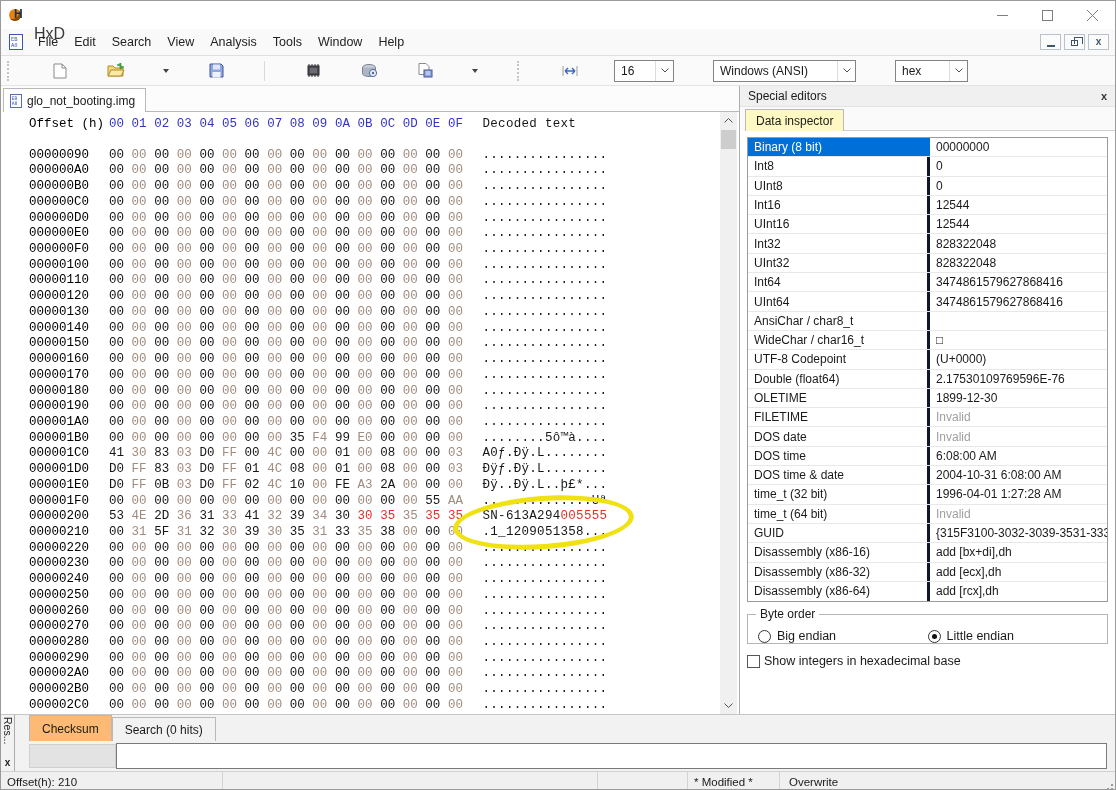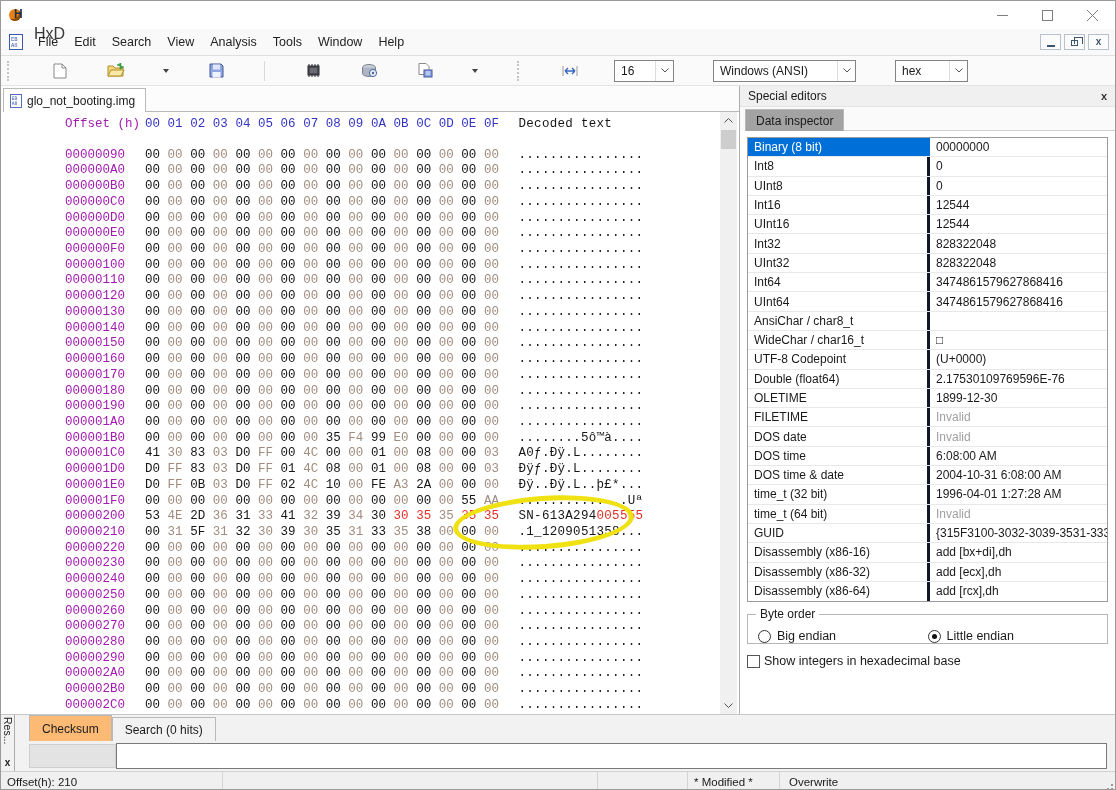--- a/index.html
+++ b/index.html
@@ -44,40 +44,40 @@
   .editor-area { width:741px; border-right:1px solid #aeaeae; display:flex; flex-direction:column; background:#fff; }
   .tabstrip { height:26px; display:flex; align-items:flex-end; background:#fcfcfc; padding-left:2px; }
   .doc-tab { height:24px; display:flex; align-items:center; gap:5px; padding:0 10px 0 6px;
              background:#fff; border:1px solid #b9b9b9; border-bottom:none; font-size:12px; }
   .tab-filler { flex:1; height:1px; border-bottom:1px solid #b9b9b9; }
   
   .hexview { position:relative; flex:1; background:#fff; overflow:hidden;
              font-family:"Liberation Mono","DejaVu Sans Mono",monospace; font-size:12.5px; line-height:15.72px; }
   .hexcontent { padding:5px 0 0 28px; white-space:nowrap; }
   .hexhead { color:#3434c4; margin-bottom:15px; }
-  .off { display:inline-block; width:80px; color:#a21caf;margin-left:36px; }
+  .off { display:inline-block; width:80px; color:#000000; }
   .byte { display:inline-block; width:22.6px; color:#161616; }
   .byte.alt { color:#a08b7e; }
   .byte.mod, .mod { color:#e43027; }
   .dec { margin-left:12px; color:#161616; letter-spacing:0.3px; }
   .hexhead .byte { color:#3434c4; }
   
   .vscroll { position:absolute; top:0; right:2px; width:17px; height:100%; background:#f0f0f0; }
   .sarrow { height:17px; display:flex; align-items:center; justify-content:center; }
   .sthumb { position:absolute; top:18px; left:1px; width:15px; height:19px; background:#cdcdcd; }
   .sarrow.down { position:absolute; bottom:0; width:100%; }
   
   .annotation { position:absolute; left:452px; top:495px; width:181px; height:53px;
                 border:5px solid #f0e112; border-radius:50%; transform:rotate(-4deg); z-index:50; pointer-events:none; }
   
   .right-panel { width:375px; background:#fff; display:flex; flex-direction:column; }
   .panel-header { height:21px; background:#f0f0f0; display:flex; align-items:center; padding:0 8px; font-size:12px; border-bottom:1px solid #e3e3e3;text-align:right;}
   .panel-close { margin-left:auto; font-size:11px; font-weight:bold; color:#333; }
   .insp-tabrow { height:24px; display:flex; align-items:flex-end; padding-left:5px; background:#fafafa; }
-  .insp-tab { height:22px; padding:0 10px; background:#a3a3a3; border:1px solid #b9b9b9; border-bottom:none; display:flex; align-items:center; font-size:12px; }
+  .insp-tab { height:22px; padding:0 10px; background:#fef9c3; border:1px solid #b9b9b9; border-bottom:none; display:flex; align-items:center; font-size:12px; }
   .insp-tab-filler { flex:1; height:1px; border-bottom:1px solid #cfcfcf; }
   .insp-table { margin:6px 7px 0 7px; border:1px solid #9b9b9b; background:#fff; }
   .insp-row { display:flex; height:19.3px; border-bottom:1px solid #e8e8e8; font-size:12px; align-items:center; }
   .insp-row:last-child { border-bottom:none; }
   .insp-label { width:182px; padding-left:6px; border-right:3px solid #0f172a; height:100%; display:flex; align-items:center; white-space:nowrap; overflow:hidden;}
   .insp-value { flex:1; padding-left:6px; white-space:nowrap; overflow:hidden; }
   .insp-row.selected .insp-label { background:#0070d8; color:#fff; border-right-color:#0070d8; }
   .insp-value.invalid { color:#9f9f9f; }
   .byteorder-group { margin:12px 7px 0 7px; border:1px solid #b5b5b5; position:relative; height:30px; padding:14px 10px 0 10px; display:flex; }
   .byteorder-label { position:absolute; top:-8px; left:8px; background:#fff; padding:0 4px; font-size:12px; }

